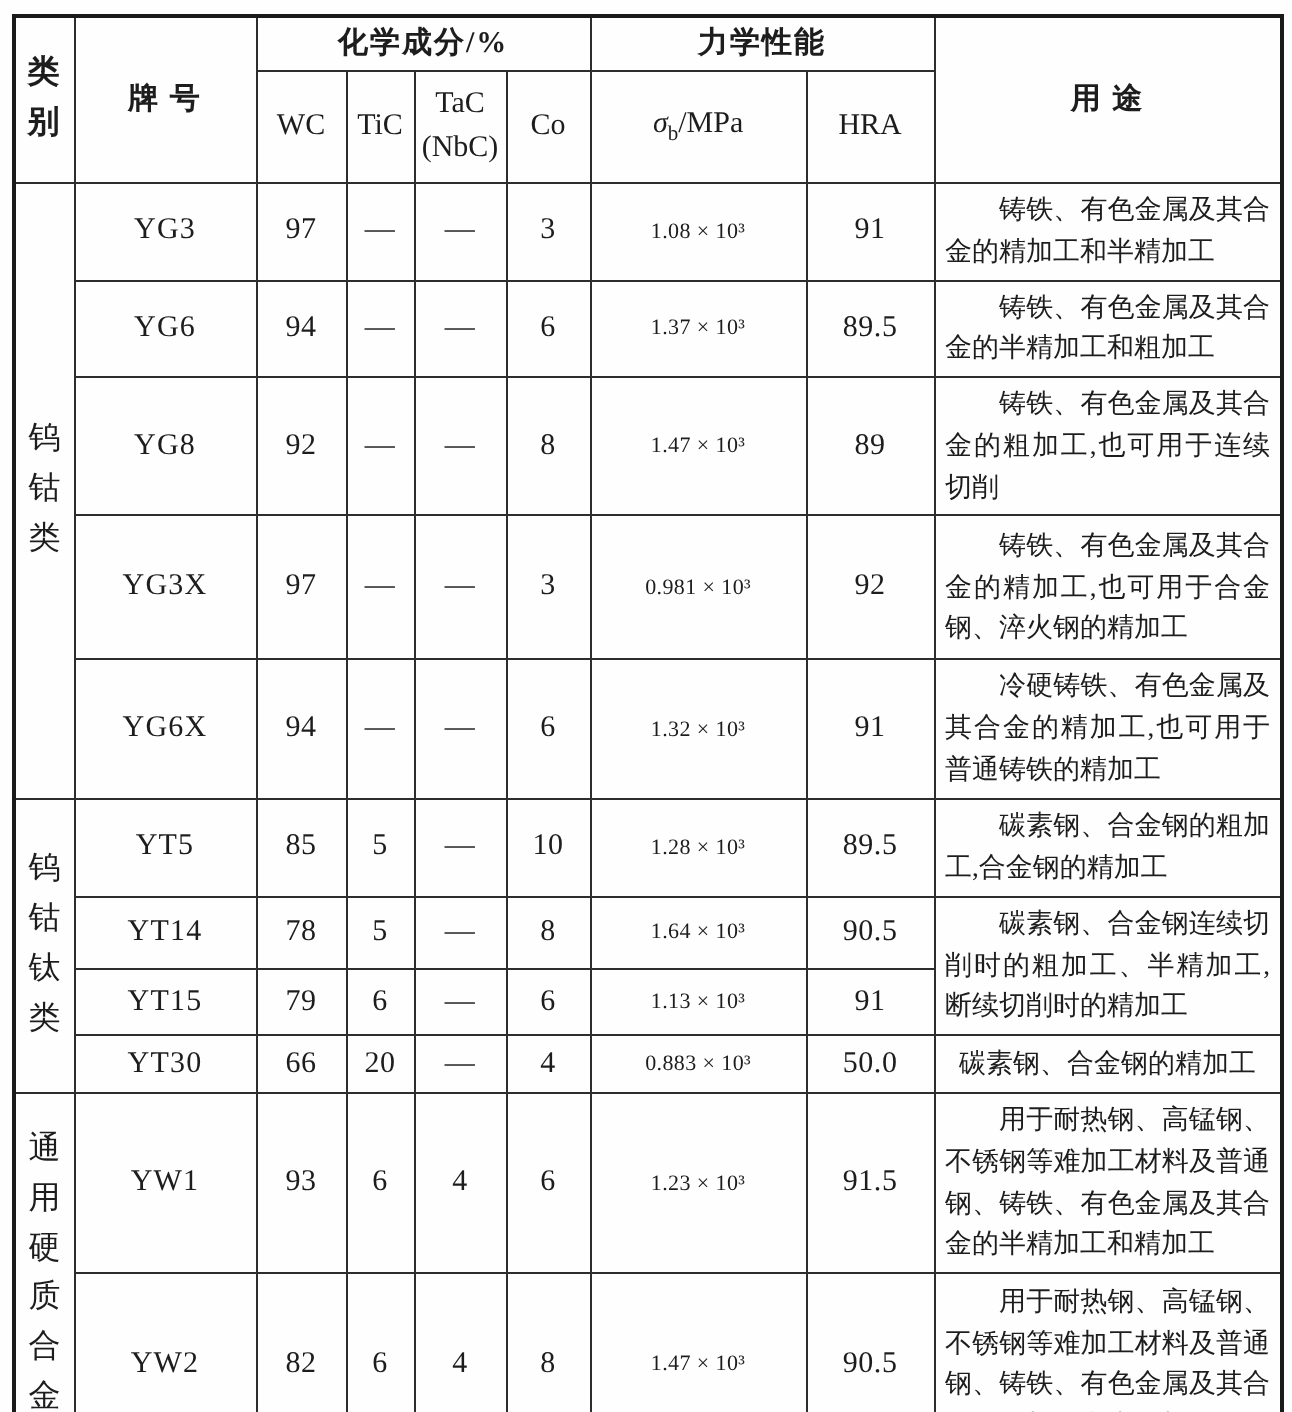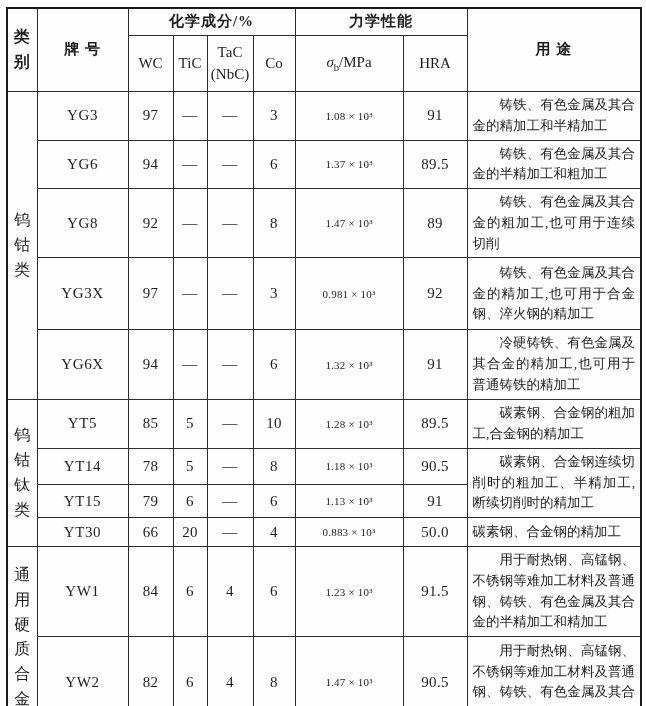--- a/index.html
+++ b/index.html
@@ -20,21 +20,21 @@
   .c{text-align:center;}
   .hdr{font-size:15px;letter-spacing:1px;font-weight:bold;}
   .grade{letter-spacing:.6px;}
   .num{letter-spacing:.3px;margin-left:12px;}
   .sigma-val{letter-spacing:.2px;font-size:11px;}
   .usage{
     font-size:13.5px;line-height:1.54;text-align:justify;
     word-break:break-all;padding:3px 5px;vertical-align:middle;
   }
   .usage .txt{display:block;text-indent:2em;}
-  .usage.single .txt{text-indent:0;text-align:left;}
+  .usage.single .txt{text-indent:0;text-align:center;}
   .vert{
     width:17px;margin:0 auto;text-align:center;
     word-break:break-all;line-height:1.55;font-size:16px;
   }
   .two-line{line-height:1.5;}
   sub{font-size:10.5px;}
   .sym{font-style:italic;}
   tr.cat-sep td{border-top:1.5px solid #1a1a1a;}
 </style>
 </head>
@@ -162,21 +162,21 @@
             <span class="txt">碳素钢、合金钢的粗加工,合金钢的精加工</span>
           </td>
     </tr>
 
     <tr style="height:36px">
       <td class="c grade">YT14</td>
       <td class="c num">78</td>
       <td class="c num">5</td>
       <td class="c num">—</td>
       <td class="c num">8</td>
-      <td class="c sigma-val">1.18 × 10³</td>
+      <td class="c sigma-val">1.64 × 10³</td>
       <td class="c num">90.5</td>
       <td rowspan="2" class="usage">
             <span class="txt">碳素钢、合金钢连续切削时的粗加工、半精加工,断续切削时的精加工</span>
           </td>
     </tr>
 
     <tr style="height:33px">
       <td class="c grade">YT15</td>
       <td class="c num">79</td>
       <td class="c num">6</td>
@@ -197,21 +197,21 @@
       <td class="usage single">
             <span class="txt">碳素钢、合金钢的精加工</span>
           </td>
     </tr>
 
     <tr style="height:87px" class="cat-sep">
       <td rowspan="2" class="c">
         <div class="vert">通用硬质合金</div>
       </td>
       <td class="c grade">YW1</td>
-      <td class="c num">84</td>
+      <td class="c num">93</td>
       <td class="c num">6</td>
       <td class="c num">4</td>
       <td class="c num">6</td>
       <td class="c sigma-val">1.23 × 10³</td>
       <td class="c num">91.5</td>
       <td class="usage">
             <span class="txt">用于耐热钢、高锰钢、不锈钢等难加工材料及普通钢、铸铁、有色金属及其合金的半精加工和精加工</span>
           </td>
     </tr>
 

